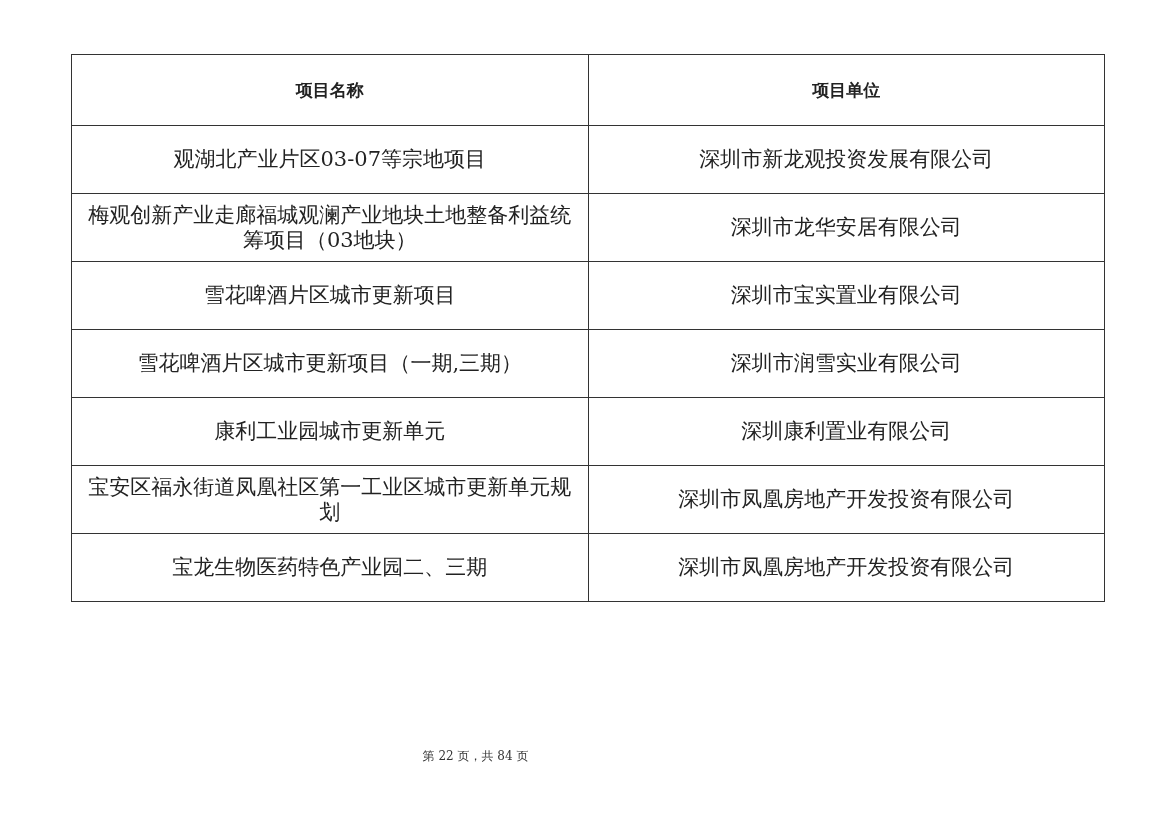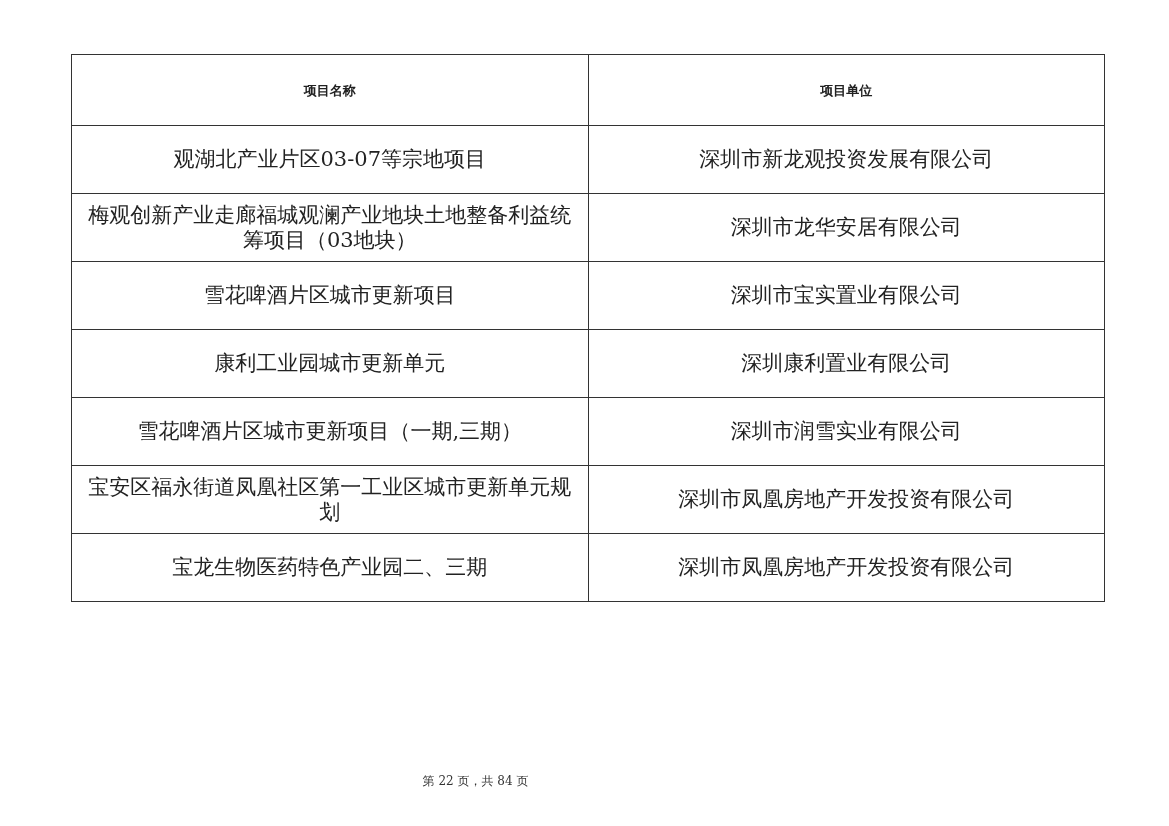--- a/index.html
+++ b/index.html
@@ -4,25 +4,25 @@
 <style>
   html, body { margin: 0; padding: 0; background: #ffffff; }
   body { width: 1169px; height: 826px; position: relative; overflow: hidden;
          font-family: "DejaVu Serif", "Liberation Serif", serif; color: #222; }
   .doc-table { position: absolute; left: 71px; top: 54px; width: 1034px;
                border-collapse: collapse; table-layout: fixed; }
   .doc-table td, .doc-table th { border: 1.5px solid #333; text-align: center;
                vertical-align: middle; padding: 0 10px; font-size: 21px; line-height: 25px;
                font-weight: normal; }
   .doc-table th { height: 70px; font-family: "DejaVu Sans", "Liberation Sans", sans-serif;
-               font-weight: bold; font-size: 13px; }
+               font-weight: bold; font-size: 17px; }
   .doc-table td { height: 67px; }
   .col-name { width: 497px; }
   .col-unit { width: 497px; }
-  .page-footer { position: absolute; top: 773px; left: 0; width: 951px; text-align: center;
+  .page-footer { position: absolute; top: 748px; left: 0; width: 951px; text-align: center;
                  font-size: 12px; color: #333; }
 </style>
 </head>
 <body>
 
 <table class="doc-table">
   <colgroup>
       <col class="col-name">
       <col class="col-unit">
     </colgroup>
@@ -39,26 +39,26 @@
     </tr>
     <tr>
       <td>梅观创新产业走廊福城观澜产业地块土地整备利益统筹项目（03地块）</td>
       <td>深圳市龙华安居有限公司</td>
     </tr>
     <tr>
       <td>雪花啤酒片区城市更新项目</td>
       <td>深圳市宝实置业有限公司</td>
     </tr>
     <tr>
+      <td>雪花啤酒片区城市更新项目（一期,三期）</td>
+      <td>深圳市润雪实业有限公司</td>
+    </tr>
+    <tr>
       <td>康利工业园城市更新单元</td>
       <td>深圳康利置业有限公司</td>
-    </tr>
-    <tr>
-      <td>雪花啤酒片区城市更新项目（一期,三期）</td>
-      <td>深圳市润雪实业有限公司</td>
     </tr>
     <tr>
       <td>宝安区福永街道凤凰社区第一工业区城市更新单元规划</td>
       <td>深圳市凤凰房地产开发投资有限公司</td>
     </tr>
     <tr>
       <td>宝龙生物医药特色产业园二、三期</td>
       <td>深圳市凤凰房地产开发投资有限公司</td>
     </tr>
   </tbody>

